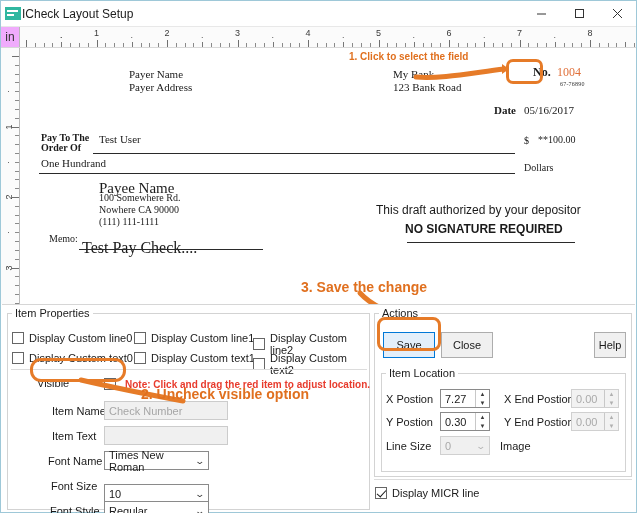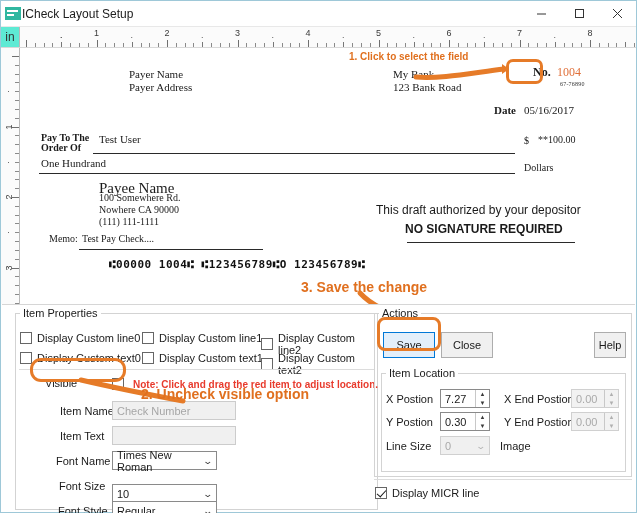--- a/index.html
+++ b/index.html
@@ -57,21 +57,21 @@
   
   #hruler {
     position: absolute; left: 0; top: 26px;
     width: 635px; height: 21px;
     background: #fbfbfb;
     border-bottom: 1px solid #d8d8d8;
   }
   #hruler .corner {
     position: absolute; left: 0; top: 0;
     width: 19px; height: 20px;
-    background: #5eead4;
+    background: #f0abfc;
     border-right: 1px solid #b9b9b9;
     font-size: 12px; color: #333;
     display: flex; align-items: center; justify-content: center;
   }
   #hruler .ticks { position: absolute; left: 19px; top: 0; right: 0; height: 20px; }
   .tick { position: absolute; bottom: 0; width: 1px; background: #6f6f6f; }
   .tick.major { height: 7px; }
   .tick.minor { height: 4px; background: #8a8a8a; }
   .tick.mid    { height: 5px; background: #777; }
   .ruler-num {
@@ -137,21 +137,21 @@
   .words-val    { left: 20px; top: 109px; font-size: 11px; }
   .line-words   { left: 18px; top: 125px; width: 476px; }
   .dollars-lab  { left: 503px; top: 114px; font-size: 10px; }
 
   .payee-1      { left: 78px; top: 132px; font-size: 15px; }
   .payee-2      { left: 78px; top: 144px; font-size: 10px; }
   .payee-3      { left: 78px; top: 156px; font-size: 10px; }
   .payee-4      { left: 78px; top: 168px; font-size: 10px; }
 
   .memo-label   { left: 28px; top: 185px; font-size: 10px; }
-  .memo-val     { left: 61px; top: 185px; font-size: 10px; }
+  .memo-val     { left: 61px; top: 191px; font-size: 16px; }
   .line-memo    { left: 58px; top: 201px; width: 184px; }
 
   .draft-1 { left: 355px; top: 155px; font-size: 12px; font-family: "Liberation Sans", sans-serif; }
   .draft-2 { left: 384px; top: 174px; font-size: 12px; font-weight: bold; font-family: "Liberation Sans", sans-serif; }
   .line-sig { left: 386px; top: 194px; width: 168px; }
 
   .micr {
     left: 88px; top: 210px;
     font-family: "DejaVu Sans Mono", monospace;
     font-size: 11px; font-weight: bold;
@@ -192,21 +192,21 @@
     position: absolute;
     margin: 0; padding: 0;
     border: 1px solid #d3d3d3;
     background: transparent;
   }
   fieldset.grp > legend {
     font-size: 11px; color: #1a1a1a;
     padding: 0 3px; margin-left: 4px;
   }
 
-  #grp-item-props { left: 5px; top: 2px; width: 363px; height: 203px; margin-left: 8px; }
+  #grp-item-props { left: 5px; top: 2px; width: 363px; height: 203px; }
   #grp-actions   { left: 372px; top: 2px; width: 258px; height: 170px; }
   #grp-item-loc  { left: 6px;  top: 48px; width: 245px; height: 105px; }
 
   .cbrow { position: absolute; display: flex; align-items: center; font-size: 11px; color: #1a1a1a; }
   .cbox {
     width: 12px; height: 12px;
     border: 1px solid #666; background: #fff;
     margin-right: 5px; flex: none;
     position: relative;
   }
@@ -502,21 +502,20 @@
     <div class="cf payee-4">(111) 111-1111</div>
 
     <div class="cf memo-label">Memo:</div>
     <div class="cf memo-val">Test Pay Check....</div>
     <div class="cline line-memo"></div>
 
     <div class="cf draft-1">This draft authorized by your depositor</div>
     <div class="cf draft-2">NO SIGNATURE REQUIRED</div>
     <div class="cline line-sig"></div>
 
-    <div class="cf micr">⑆00000 1004⑆ ⑆123456789⑆O 123456789⑆</div>
   </div>
 
   <div id="no-highlight"></div>
 
   <div class="annot" id="annot-1">1. Click to select the field</div>
   <svg class="arrow" style="left:415px;top:62px;width:95px;height:22px;">
     <path d="M0,14 C 25,16 55,10 88,6" stroke="#e67b28" stroke-width="5" fill="none" stroke-linecap="round"></path>
     <path d="M86,1 L93,6 L86,11 Z" fill="#e67b28"></path>
   </svg>
 

